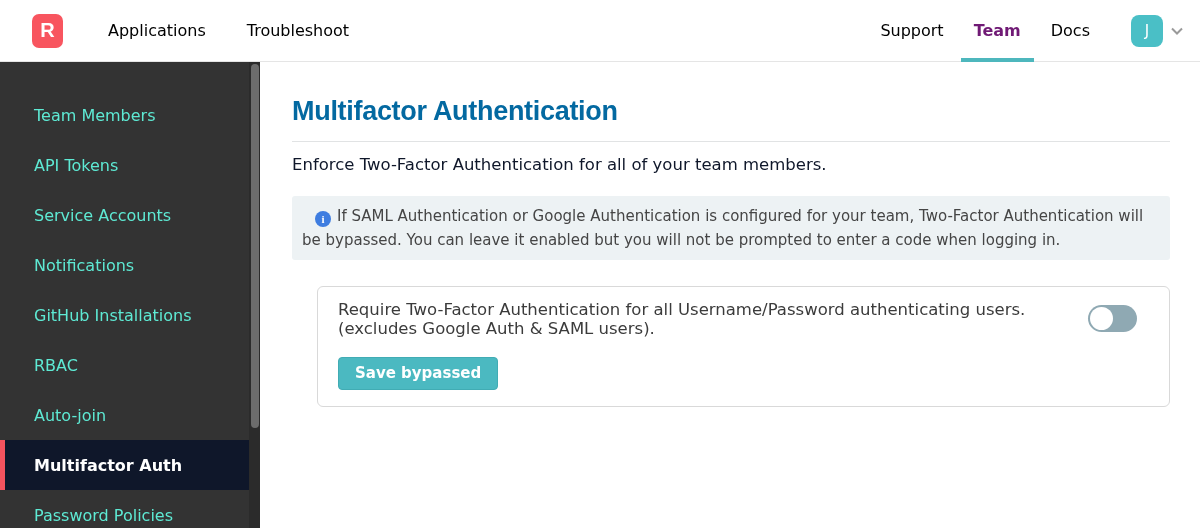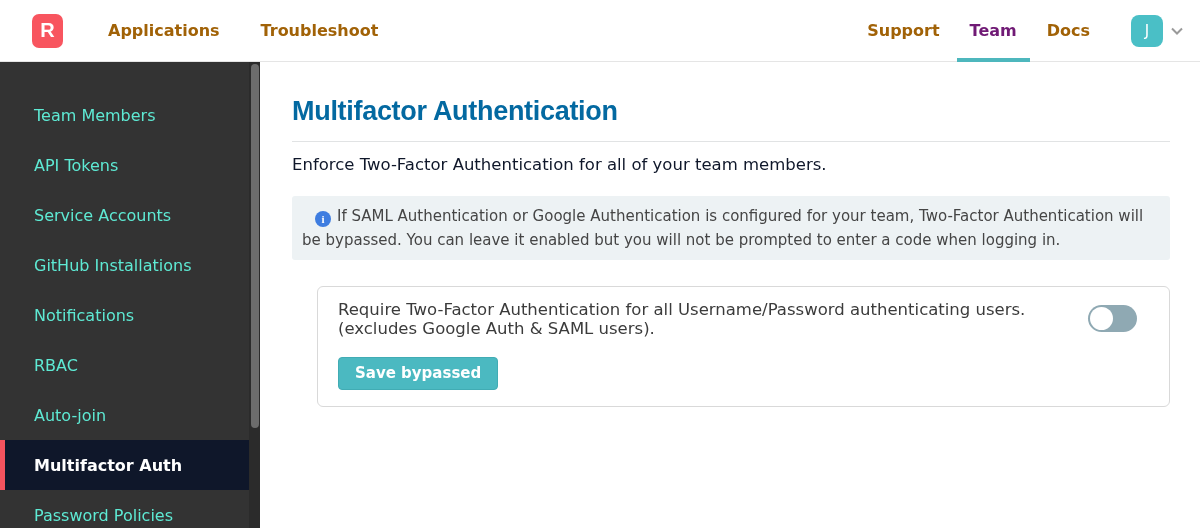--- a/index.html
+++ b/index.html
@@ -8,21 +8,21 @@
 
   
   .navbar { position:absolute; top:0; left:0; width:1200px; height:62px;
             background:#fff; border-bottom:1px solid #e5e5e5;
             display:flex; align-items:center; padding:0 14px 0 32px; z-index:5; }
   .logo { width:31px; height:34px; border-radius:7px; background:#f8555f;
           color:#fff; font-weight:bold; font-size:20px;
           display:flex; align-items:center; justify-content:center;
           margin-right:45px; cursor:pointer; font-family:"Liberation Sans",sans-serif; }
   .nav-item { height:62px; display:flex; align-items:center;
-              font-size:16px; color:#a16207; cursor:pointer; position:relative;font-weight:bold; }
+              font-size:16px; color:#000000; cursor:pointer; position:relative; }
   .nav-left .nav-item { margin-right:41px; }
   .nav-right { margin-left:auto; display:flex; align-items:center; }
   .nav-right .nav-item { padding:0 15px; }
   .nav-item.active { font-weight:bold; color:#701a75; }
   .nav-item.active::after { content:""; position:absolute; left:2px; right:2px;
                             bottom:0; height:4px; background:#4db7bd; }
   .avatar { width:32px; height:32px; border-radius:8px; background:#4abfc6;
             color:#fff; font-size:15px; display:flex; align-items:center;
             justify-content:center; margin-left:26px; cursor:pointer; }
   .chevron { margin-left:5px; cursor:pointer; display:flex; align-items:center; }
@@ -89,22 +89,22 @@
       </svg>
     </div>
   </div>
 </div>
 
 <div class="sidebar">
   <div class="side-list">
     <div class="side-item">Team Members</div>
     <div class="side-item">API Tokens</div>
     <div class="side-item">Service Accounts</div>
+    <div class="side-item">Notifications</div>
     <div class="side-item">GitHub Installations</div>
-    <div class="side-item">Notifications</div>
     <div class="side-item">RBAC</div>
     <div class="side-item">Auto-join</div>
     <div class="side-item active">Multifactor Auth</div>
     <div class="side-item">Password Policies</div>
   </div>
   <div class="sidebar-track"></div>
   <div class="sidebar-thumb"></div>
 </div>
 
 <div class="main">

